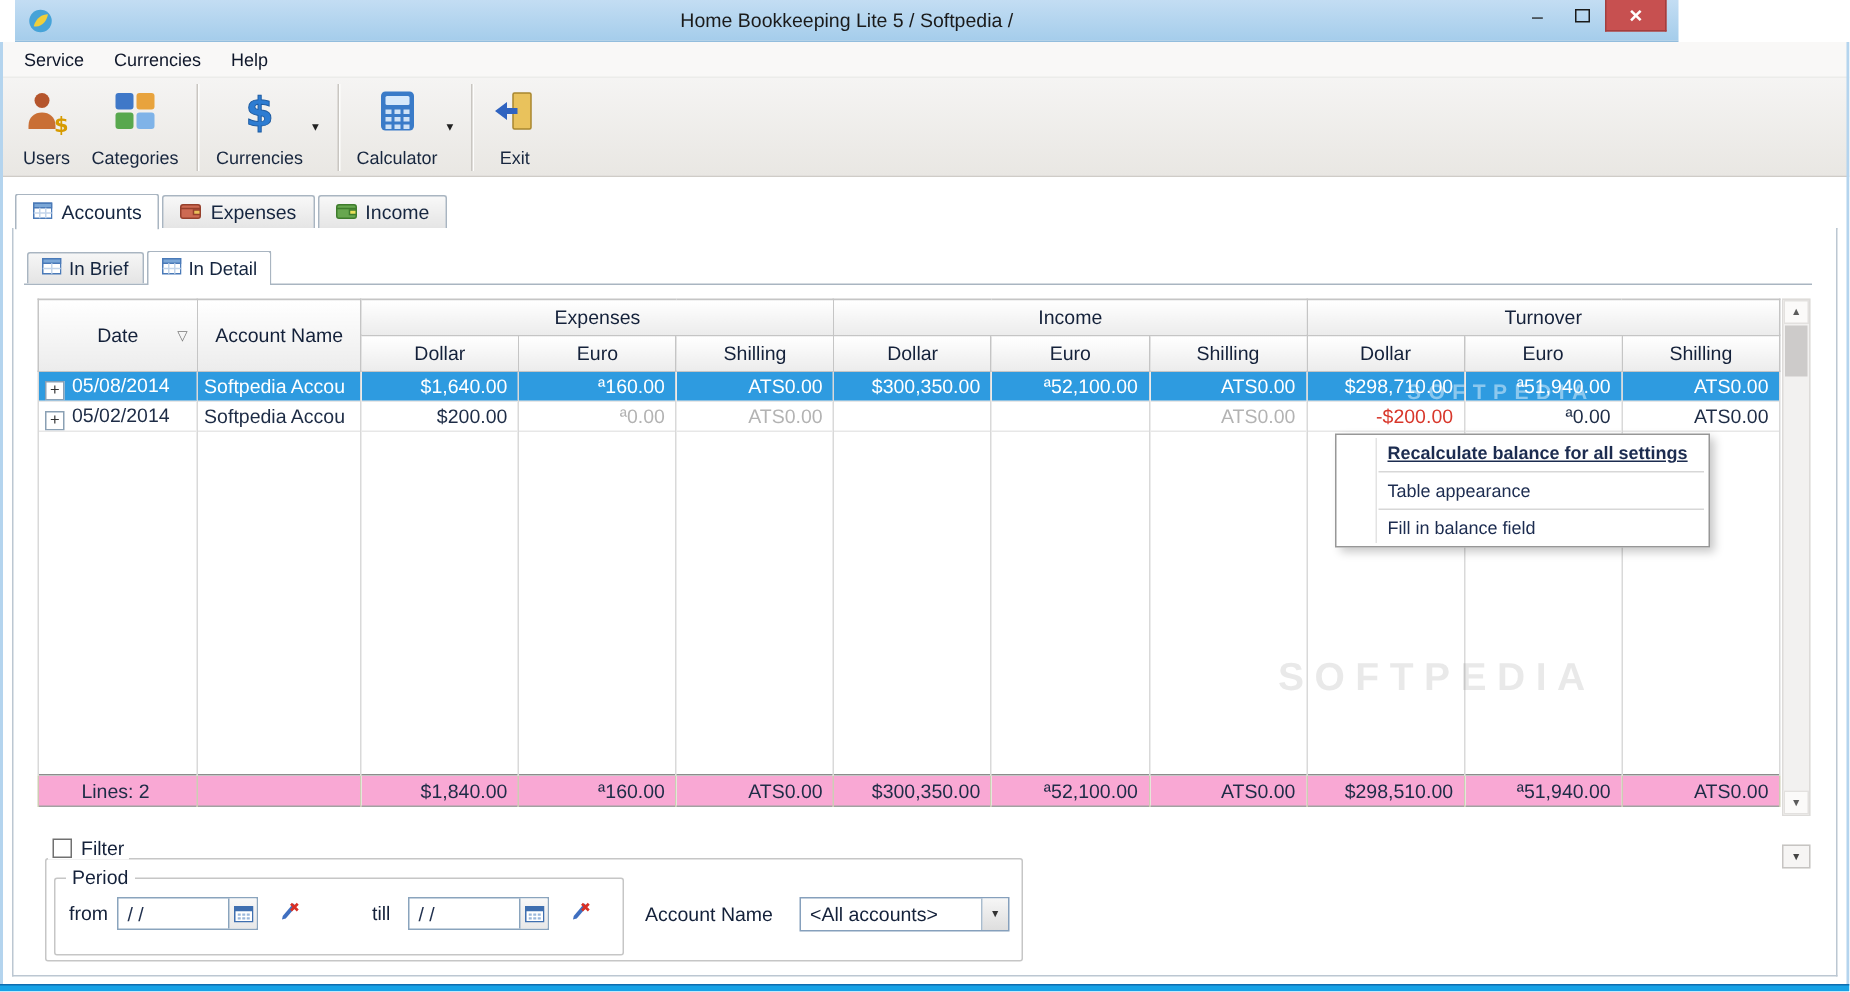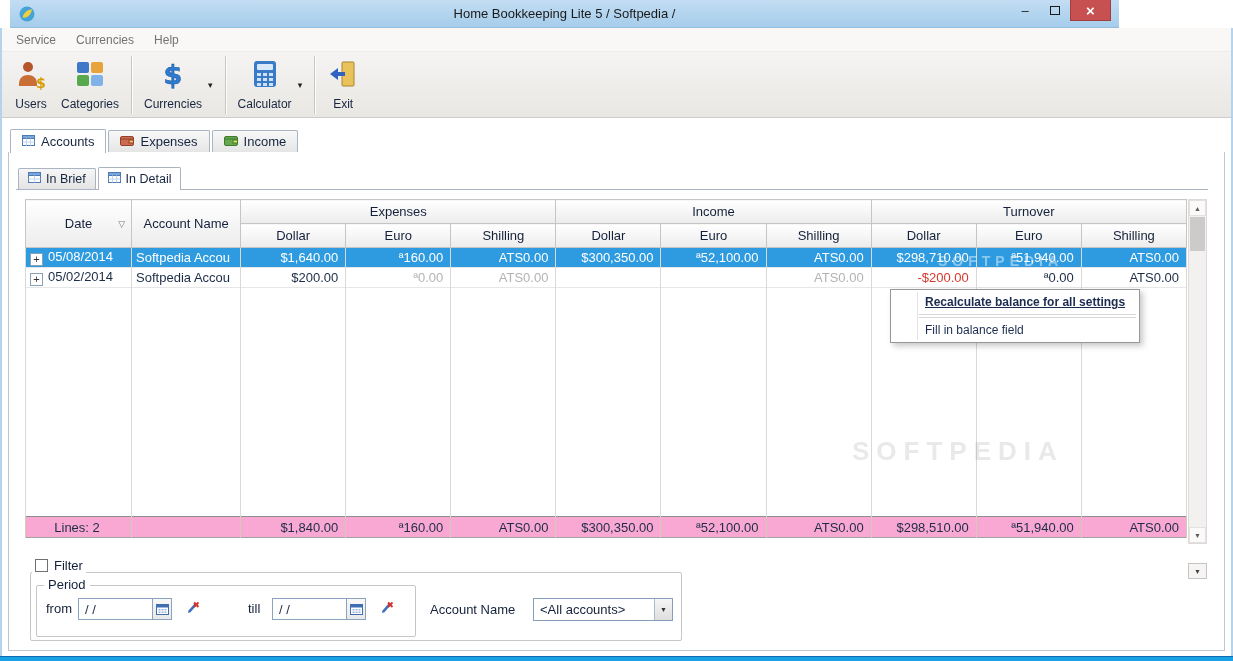--- a/index.html
+++ b/index.html
@@ -15,21 +15,21 @@
   .caption-btns { position:absolute; top:0; right:8px; display:flex; }
   .cap { height:21px; display:flex; align-items:center; justify-content:center; cursor:default; }
   .cap.min, .cap.max { width:30px; color:#1a1a1a; font-size:13px; }
   .maxbox { display:inline-block; width:10px; height:9px; border:1px solid #1a1a1a; background:transparent; }
   .cap.close { width:41px; background:#c75050; color:#fff; font-size:15px; font-weight:bold;
     border:1px solid #a33e3e; border-top:none; }
 
   
   .menubar { position:absolute; left:0; top:28px; width:1233px; height:24px; background:#f9f8f7;
     display:flex; align-items:center; padding-left:6px; border-bottom:1px solid #ececea; }
-  .menu-item { padding:11px 10px; font-size:12px; color:#737373; line-height:24px; }
+  .menu-item { padding:11px 10px; font-size:12px; color:#0f172a; line-height:24px; }
 
   
   .toolbar { position:absolute; left:0; top:52px; width:1233px; height:66px;
     background:linear-gradient(#f5f4f3,#e9e7e3); border-bottom:1px solid #cfccc7;
     display:flex; align-items:center; padding-left:8px; }
   .tbtn { display:flex; align-items:center; padding:2px 7px; }
   .tbtn-main { display:flex; flex-direction:column; align-items:center; gap:3px; }
   .tlabel { font-size:12px; color:#17263e; white-space:nowrap; }
   .tdrop { font-size:9px; color:#222; margin-left:6px; }
   .tsep { width:1px; height:58px; background:#c9c6c1; box-shadow:1px 0 0 #fdfdfc; margin:0 5px; }
@@ -400,20 +400,21 @@
     <div class="sbtn up">▲</div>
     <div class="thumb"></div>
     <div class="sbtn down">▼</div>
   </div>
   <div class="btn-mini-down">▼</div>
 
   <div class="ctxmenu">
     <div class="gutter"></div>
     <div class="mi default">Recalculate balance for all settings</div>
     <div class="msep"></div>
+    <div class="mi">Table appearance</div>
     <div class="msep"></div>
     <div class="mi">Fill in balance field</div>
   </div>
 
   <label class="filter-check">
     <span class="cb"></span>
     <span>Filter</span>
   </label>
   <div class="fgroup"></div>
   <div class="pgroup"></div>

